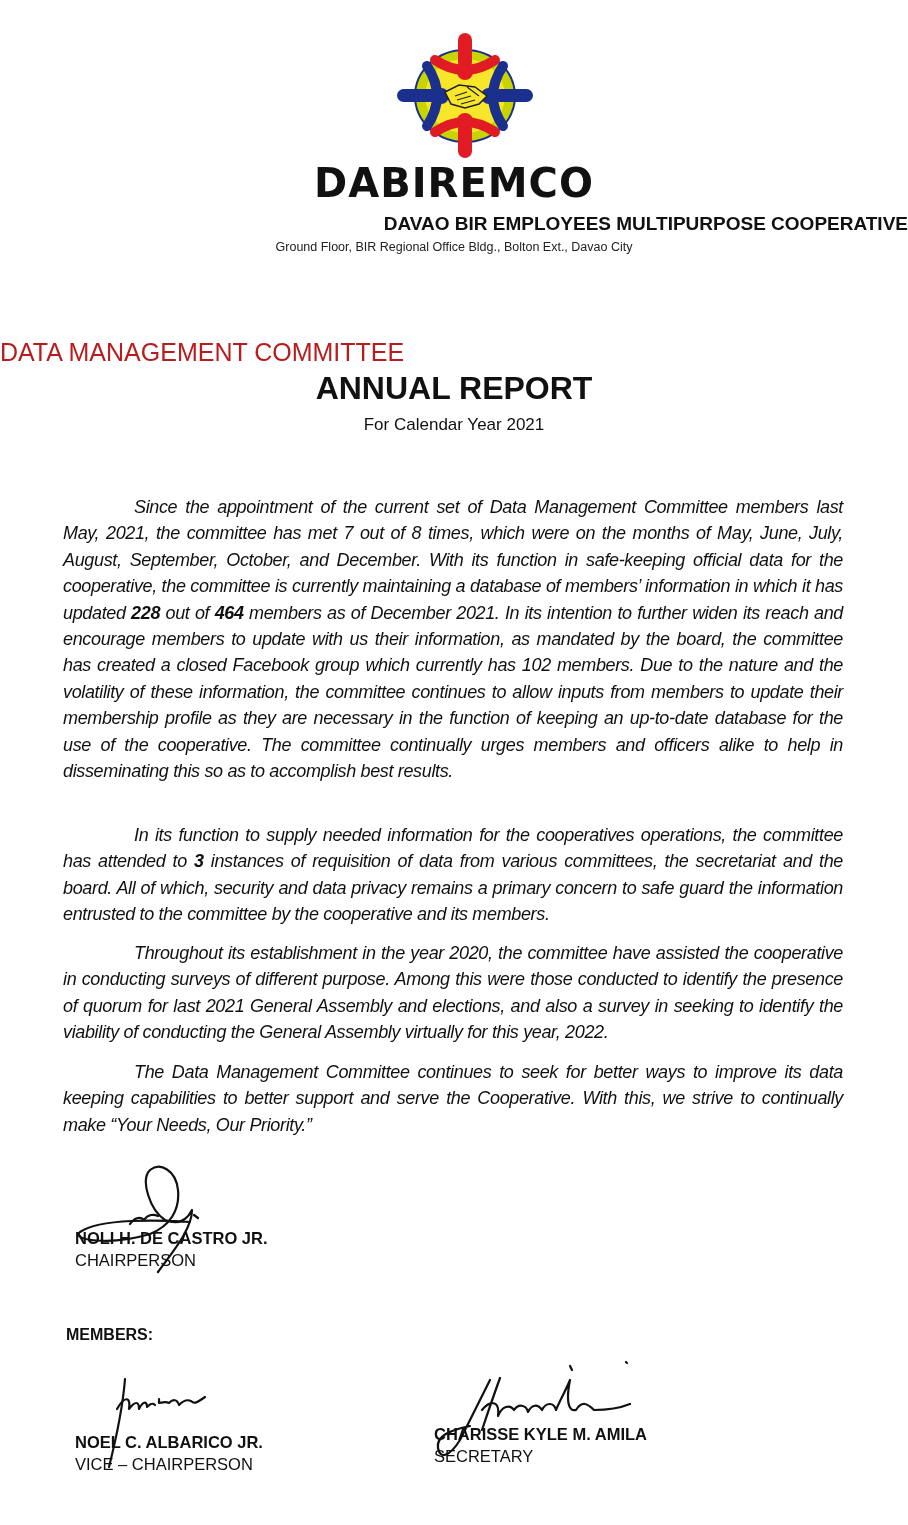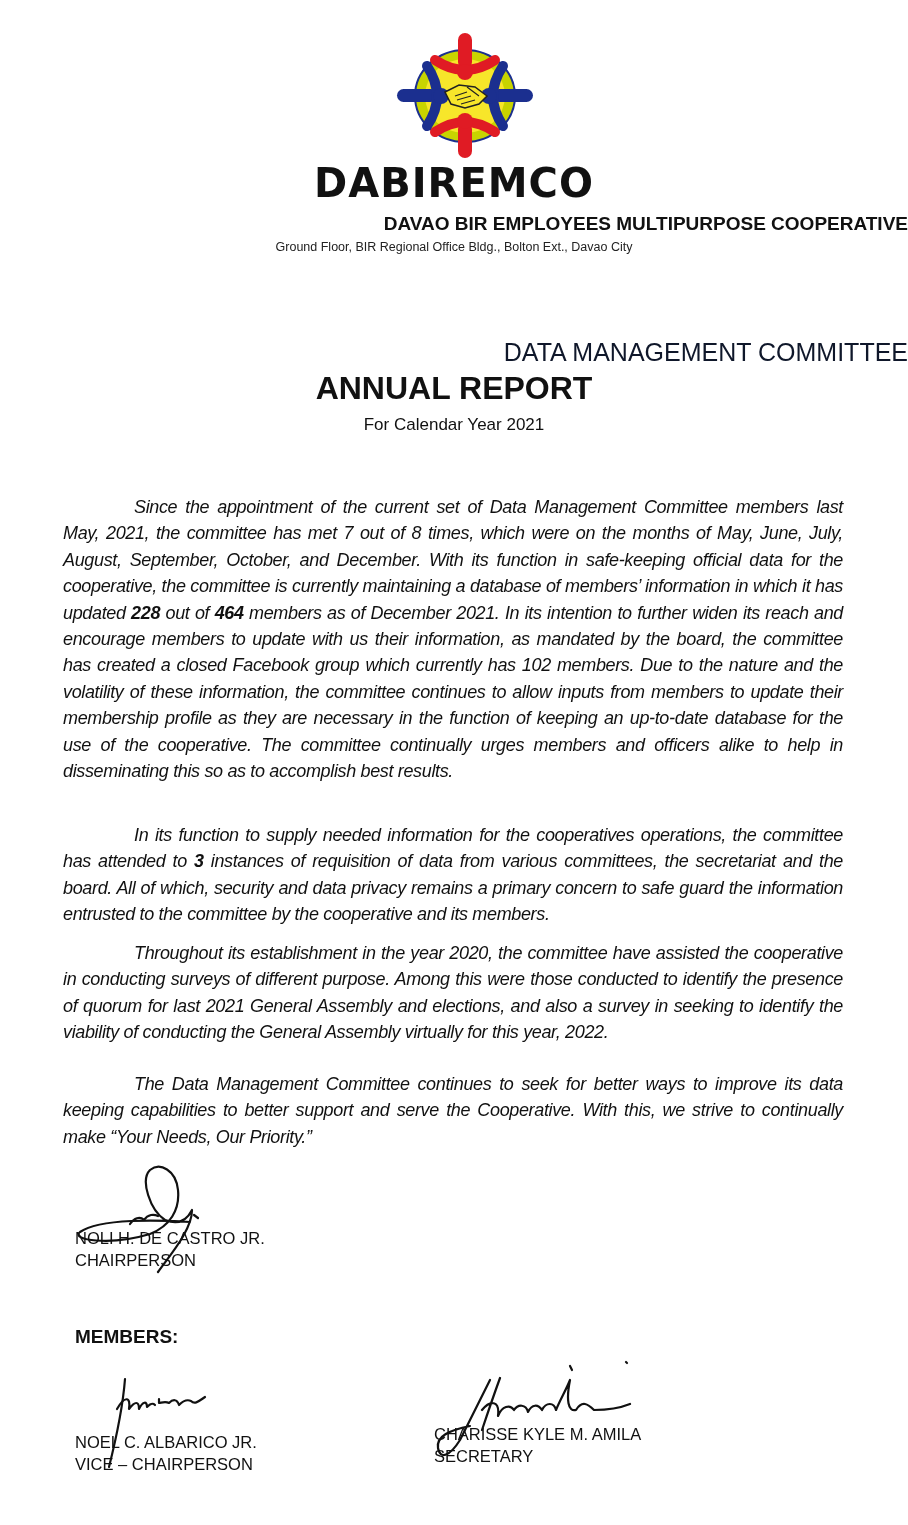--- a/index.html
+++ b/index.html
@@ -43,23 +43,23 @@
       left: 0; right: 0;
       top: 240px;
       text-align: center;
       font-size: 12.5px;
       color: #222;
     }
     .committee {
       position: absolute;
       left: 0; right: 0;
       top: 338px;
-      text-align: right;
+      text-align: left;
       font-size: 25px;
-      color: #0f172a;
+      color: #b91c1c;
     }
     .report-title {
       position: absolute;
       left: 0; right: 0;
       top: 370px;
       text-align: center;
       font-size: 32px;
       font-weight: bold;
       color: #111;
     }
@@ -80,26 +80,26 @@
       text-align: justify;
       color: #111;
       font-family: "Liberation Sans Narrow", "Liberation Sans", sans-serif;
       letter-spacing: -0.35px;
       font-style: italic;
     }
     .body-text p { margin: 0; text-indent: 71px; }
     .p1 { top: 494px; }
     .p2 { top: 822px; }
     .p3 { top: 940px; }
-    .p4 { top: 1059px; margin-top: 12px; }
+    .p4 { top: 1059px; }
     .sig-block { position: absolute; font-size: 16.5px; line-height: 22px; color: #111; }
-    .sig-name { font-weight: normal; white-space: nowrap; }
+    .sig-name { font-weight: bold; white-space: nowrap; }
     .sig-role { white-space: nowrap; }
     .sig-chair { left: 75px; top: 1227px; }
-    .members-label { position: absolute; left: 75px; top: 1326px; font-size: 19px; font-weight: bold; }
+    .members-label { position: absolute; left: 66px; top: 1326px; font-size: 16px; font-weight: bold; }
     .sig-vice { left: 75px; top: 1423px; margin-top: 8px; }
     .sig-sec { left: 434px; top: 1423px; }
     .signature { position: absolute; pointer-events: none; }
     .signature path { fill: none; stroke: #111; stroke-width: 2.2; stroke-linecap: round; stroke-linejoin: round; }
   </style>
 </head>
 <body>
 
 <div class="logo">
   <svg width="140" height="130" viewBox="0 0 140 130">

